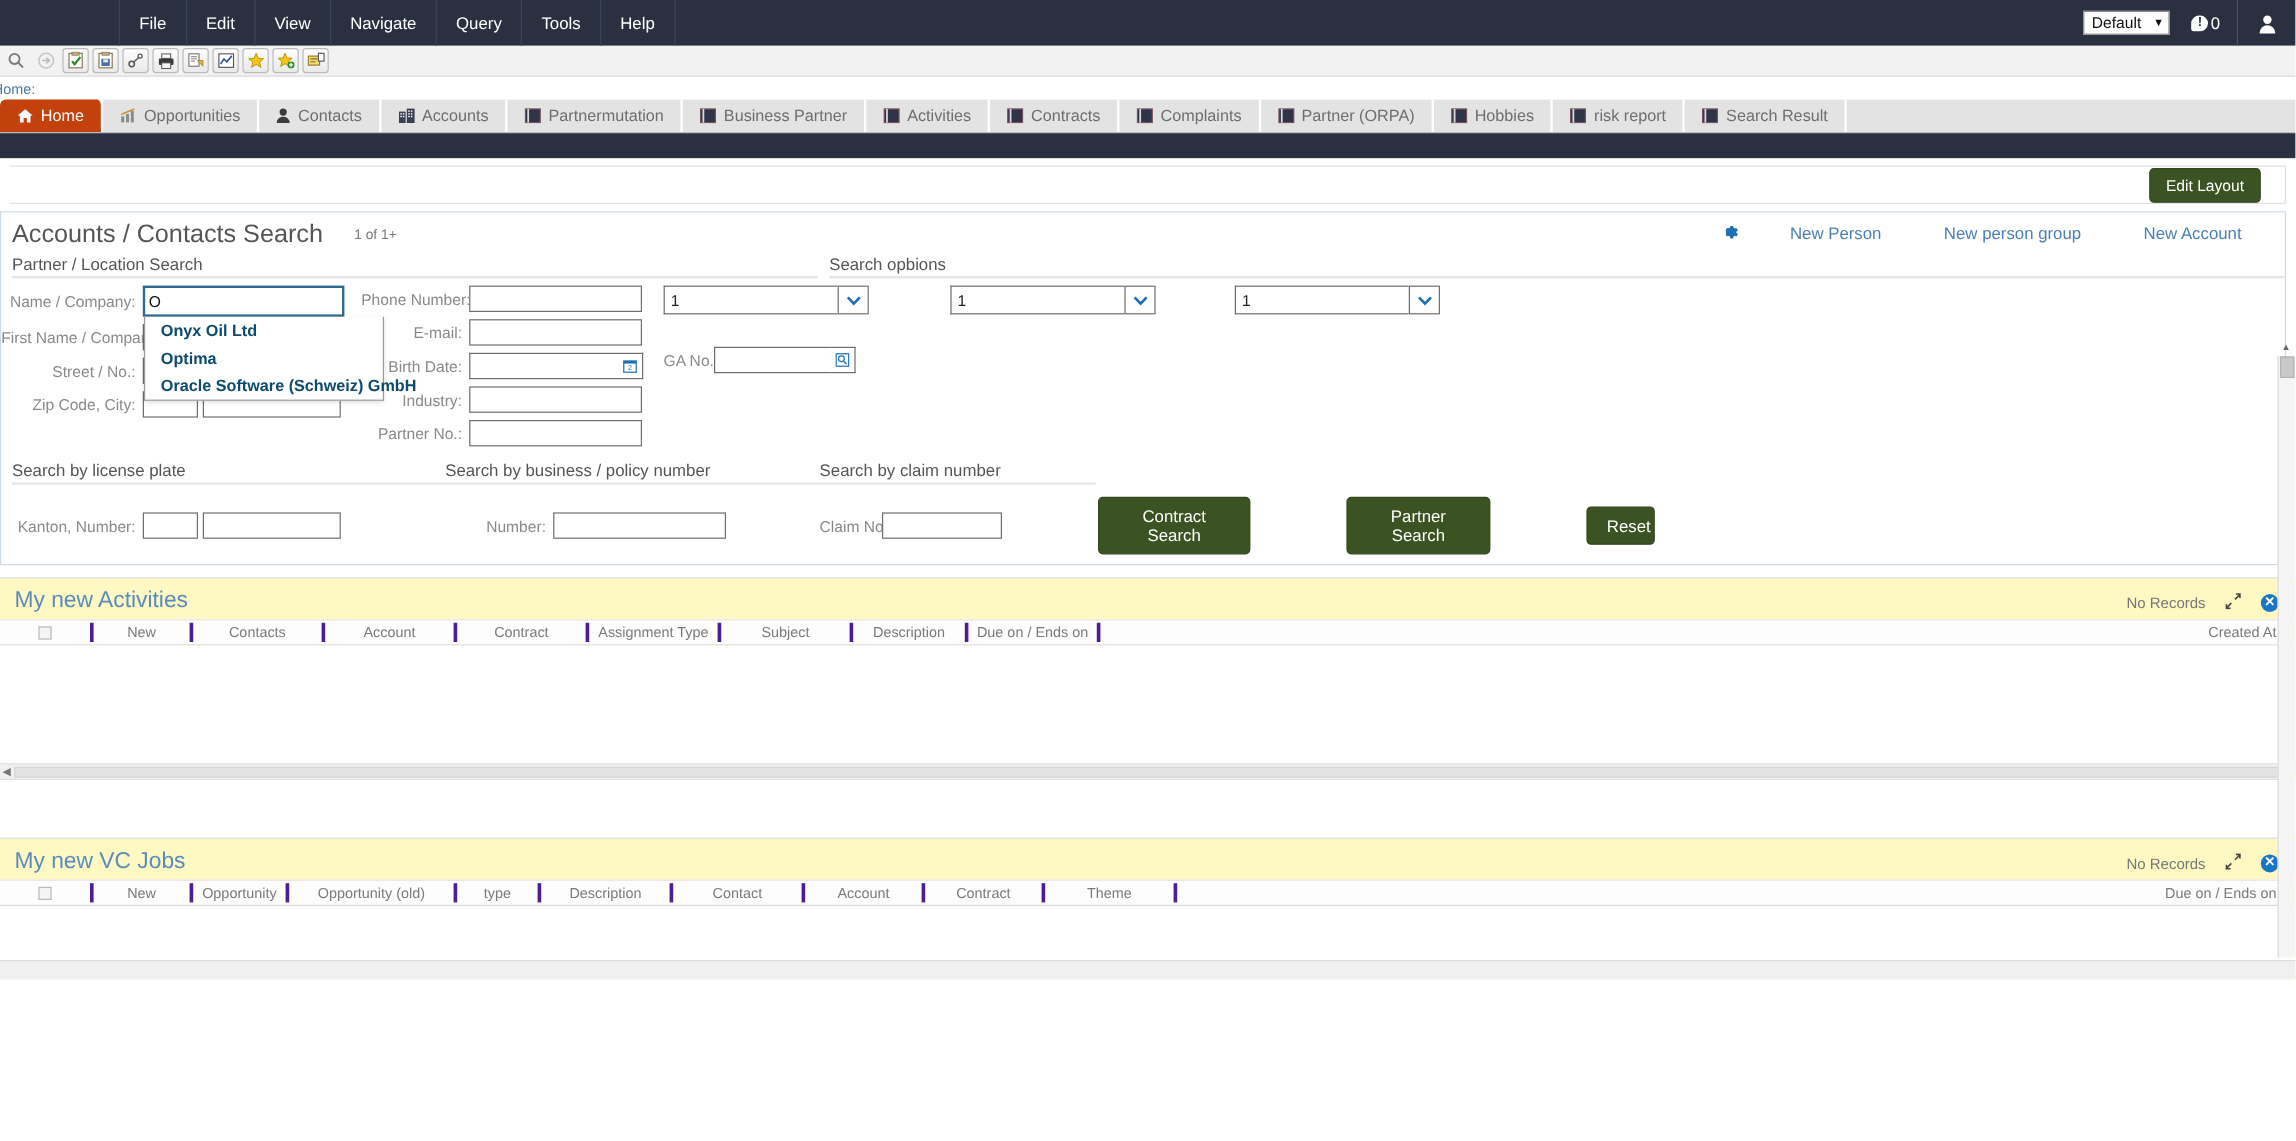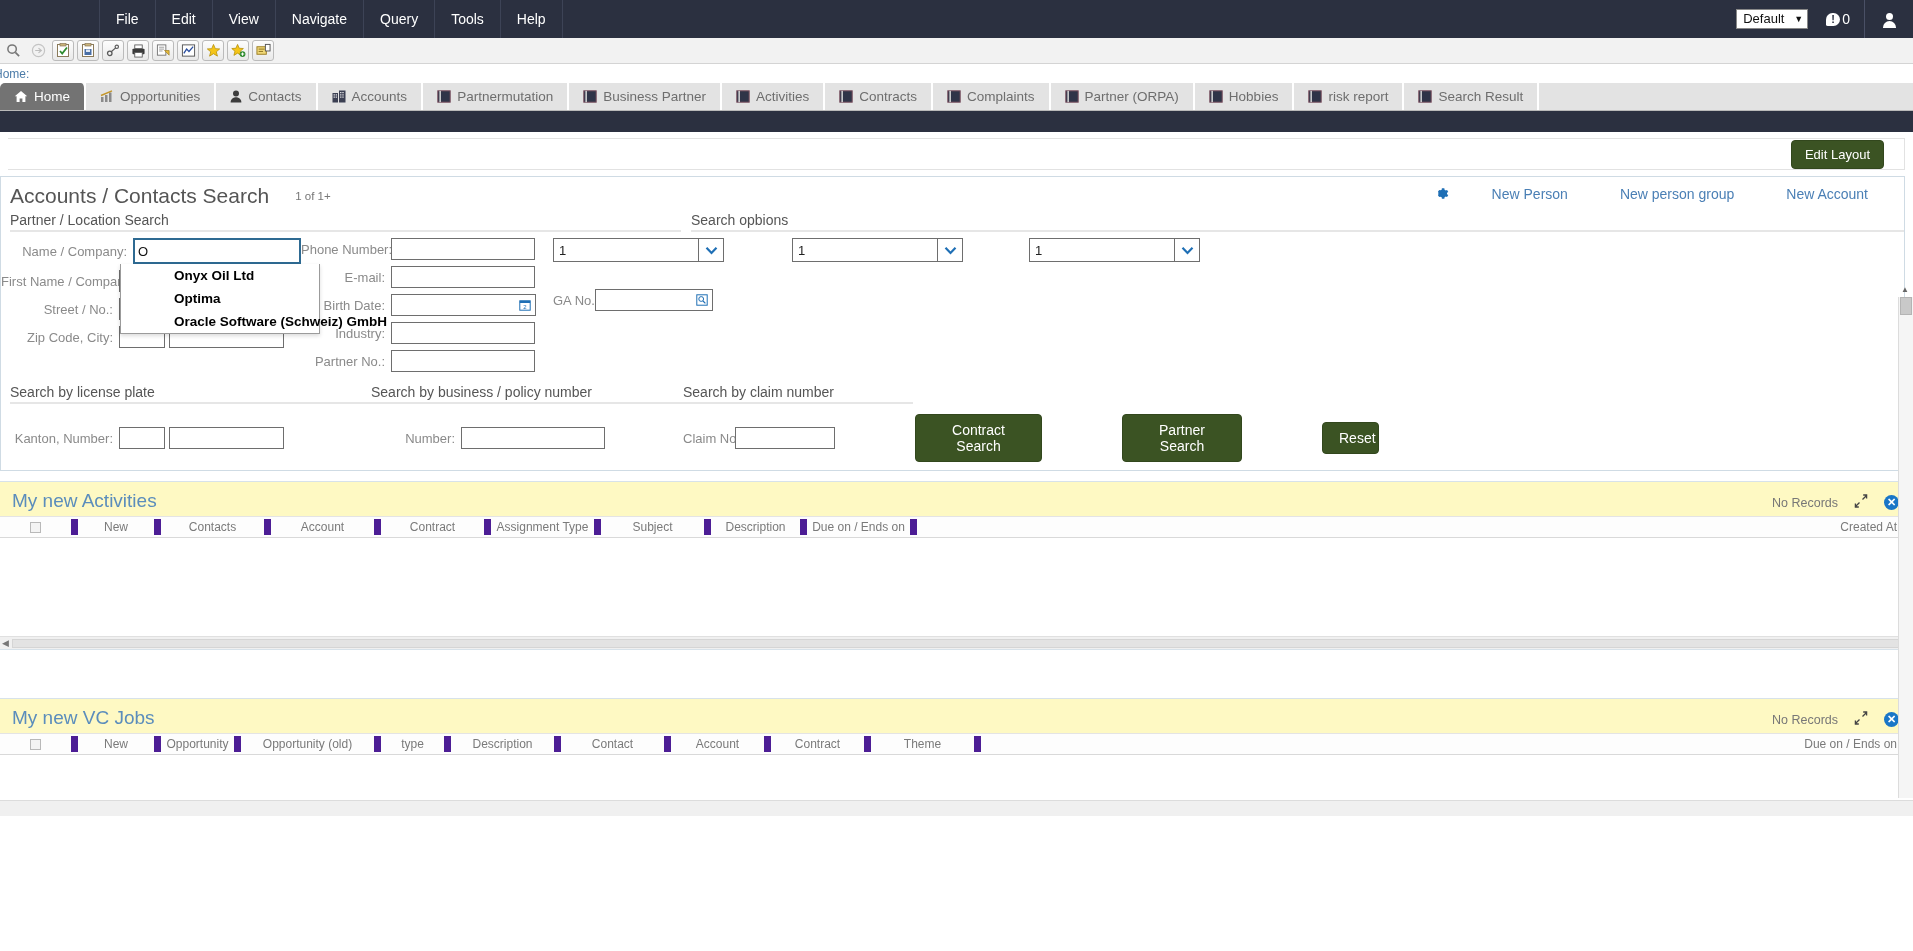--- a/index.html
+++ b/index.html
@@ -141,21 +141,21 @@
     display: flex; align-items: center;
     padding: 0 14px;
     background: #e3e3e3;
     color: #6e6e6e;
     font-size: 13.5px;
     border-right: 2px solid #ffffff;
     cursor: pointer;
     white-space: nowrap;
   }
   .tab.active {
-    background: #737373;
+    background: #c2410c;
     color: #ffffff;
     font-weight: normal;
     border-top-left-radius: 5px;
     border-top-right-radius: 5px;
   }
   .tab .ticon { margin-right: 6px; display:flex; align-items:center; }
   .tabbar-filler { flex: 1; background: #e3e3e3; height: 27px; }
 
   
   .darkstrip { height: 21px; background: #2b3040; }
@@ -301,24 +301,23 @@
     background: #ffffff;
     border: 1px solid #9b9b9b;
     border-top: none;
     z-index: 50;
     box-shadow: 0 2px 4px rgba(0,0,0,.14);
   }
   .ac-item {
     padding: 4px 8px 4px 13px;
     font-size: 13.5px;
     font-weight: bold;
-    color: #000000;
+    color: #0c4a6e;
     cursor: pointer;
     white-space: nowrap;
-    margin-left: 40px;
   }
 
   .green-btn {
     background: #3b5323;
     color: #ffffff;
     font-size: 14px;
     padding: 7px 16px;
     border-radius: 4px;
     border: 1px solid #32471d;
     cursor: pointer;
@@ -362,21 +361,21 @@
     display: flex;
     border-top: 1px solid #e4e4e4;
     border-bottom: 1px solid #d9d9d9;
     background: #fdfdfd;
     height: 22px;
     align-items: center;
   }
   .col-head {
     font-size: 12px;
     color: #7a7a7a;
-    border-right: 7px solid #4c1d95;
+    border-right: 3px solid #4c1d95;
     height: 16px;
     display: flex; align-items: center; justify-content: center;
     white-space: nowrap;
     overflow: hidden;
     cursor: pointer;
   }
   .col-head.cb { justify-content: center; }
   .tiny-cb {
     width: 11px; height: 11px;
     border: 1px solid #b9b9b9;
@@ -711,21 +710,21 @@
         <div style="flex:1; padding-left:10px;">
           <div class="sec-label">Search opbions</div>
           <div class="sec-rule"></div>
         </div>
       </div>
 
       <div style="display:flex; position:relative;">
 
         <div style="width:300px;">
           <div class="frow">
-            <div class="flabel" style="width:132px;">Name / Company:</div>
+            <div class="flabel" style="width:118px;">Name / Company:</div>
             <input class="finput focused" style="width: 168px; height: 26px;" value="O">
           </div>
           <div class="frow">
             <div class="flabel" style="width:118px;">First Name / Company:</div>
             <input class="finput" style="width: 168px;" value="">
           </div>
           <div class="frow">
             <div class="flabel" style="width:118px;">Street / No.:</div>
             <input class="finput" style="width: 168px;" value="">
           </div>

